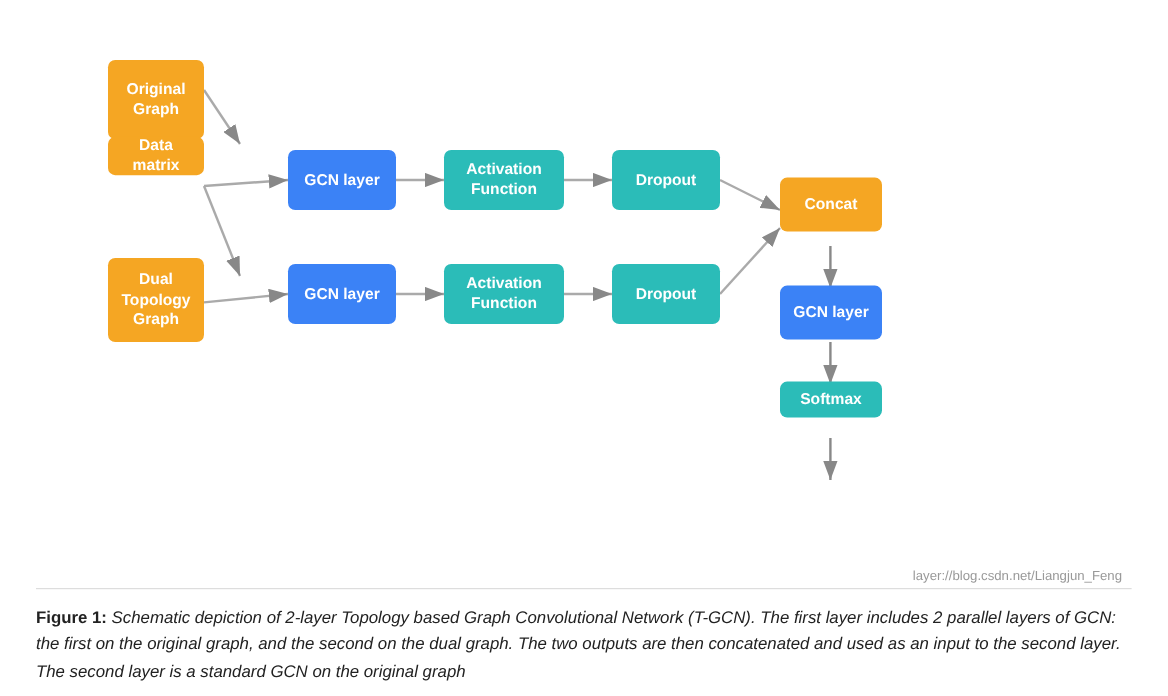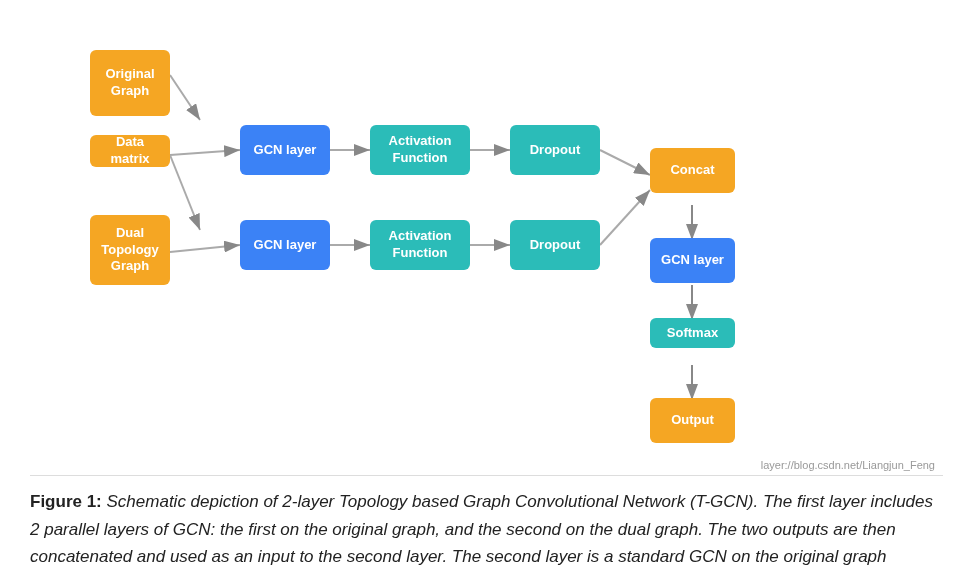--- a/index.html
+++ b/index.html
@@ -42,21 +42,21 @@
     svg.arrows {
       position: absolute;
       top: 0; left: 0;
       width: 100%;
       height: 100%;
       pointer-events: none;
     }
     
     .caption {
       padding: 12px 0 0 0;
-      font-size: 17px;
+      font-size: 14px;
       color: #222;
       line-height: 1.6;
       border-top: 1px solid #ddd;
     }
     .caption .figure-label {
       font-weight: 700;
     }
     .caption .italic-text {
       font-style: italic;
     }
@@ -106,21 +106,21 @@
 
       <line x1="662" y1="265" x2="662" y2="300" stroke="#888" stroke-width="2" marker-end="url(#arrowhead)"></line>
 
       <line x1="662" y1="345" x2="662" y2="380" stroke="#888" stroke-width="2" marker-end="url(#arrowhead)"></line>
     </svg>
 
     <div class="node orange" style="left:60px; top:30px; width:80px; height:66px;">
       <span>Original
 Graph</span>
     </div>
-    <div class="node orange" style="left:60px; top:115px; width:80px; height:32px;">
+    <div class="node orange" style="left:60px; top:94px; width:80px; height:32px;">
       <span>Data<br>matrix</span>
     </div>
     <div class="node orange" style="left:60px; top:195px; width:80px; height:70px;">
       <span>Dual<br>Topology<br>Graph</span>
     </div>
     <div class="node pink" style="left:210px; top:105px; width:90px; height:50px;">
       <span>GCN layer</span>
     </div>
     <div class="node pink" style="left:210px; top:200px; width:90px; height:50px;">
       <span>GCN layer</span>
@@ -139,23 +139,20 @@
     </div>
     <div class="node orange" style="left:620px; top:128px; width:85px; height:45px;">
       <span>Concat</span>
     </div>
     <div class="node pink" style="left:620px; top:218px; width:85px; height:45px;">
       <span>GCN layer</span>
     </div>
     <div class="node teal" style="left:620px; top:298px; width:85px; height:30px;">
       <span>Softmax</span>
     </div>
-    <div class="node orange" style="left:620px; top:378px; width:85px; height:45px;">
-      <span>Output</span>
-    </div>
 
     <div class="watermark">layer://blog.csdn.net/Liangjun_Feng</div>
   </div>
 
   <div class="caption">
     <span class="figure-label">Figure 1:</span>
     <span class="italic-text"> Schematic depiction of 2-layer Topology based Graph Convolutional Network (T-GCN). The first layer includes 2 parallel layers of GCN: the first on the original graph, and the second on the dual graph.  The two outputs are then concatenated and used as an input to the second layer. The second layer is a standard GCN on the original graph</span>
   </div>
 </div>
 

